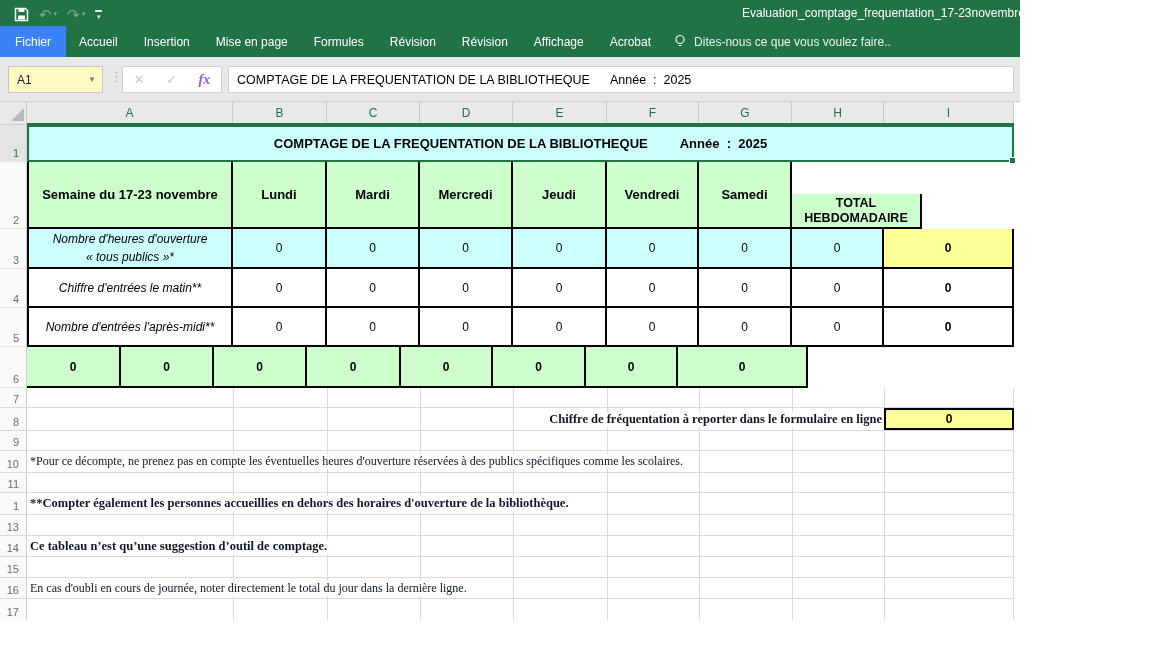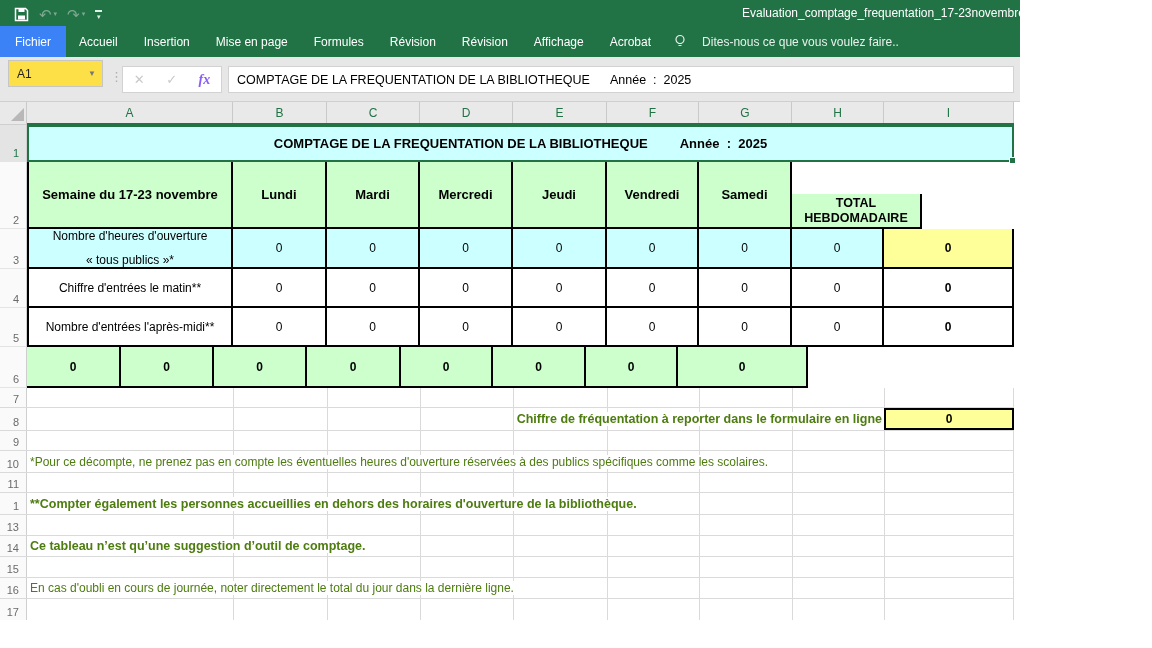--- a/index.html
+++ b/index.html
@@ -13,25 +13,25 @@
   .qat .btn { display:flex; align-items:center; gap:2px; cursor:pointer; }
   .undoredo { color:#7fa892; font-size:15px; line-height:15px; }
   .mini-caret { color:#7fa892; font-size:7px; }
   .qat-custom { display:flex; flex-direction:column; align-items:center; gap:1px; }
   .qat-custom .bar { width:7px; height:2px; background:#dff0e6; }
   .qat-custom .car { color:#dff0e6; font-size:7px; line-height:5px; }
   .doc-title { position:absolute; left:742px; top:6px; color:#ffffff; font-size:12px; white-space:nowrap; }
   .tabs { position:absolute; left:0; top:26px; height:31px; display:flex; align-items:center; }
   .tab { color:#ffffff; font-size:12px; padding:0 13px; height:31px; display:flex; align-items:center; cursor:pointer; white-space:nowrap; }
   .tab.file { background:#3b82f6; padding:0 15px; }
-  .tellme { display:flex; align-items:center; gap:16px; color:#e8f2ec; font-size:12px; padding:0 10px; height:31px; cursor:pointer; white-space:nowrap; }
+  .tellme { display:flex; align-items:center; gap:8px; color:#e8f2ec; font-size:12px; padding:0 10px; height:31px; cursor:pointer; white-space:nowrap; }
 
   
   .fbar { position:relative; width:1020px; height:45px; background:#e7e7e7; border-bottom:1px solid #cfcfcf; display:flex; align-items:center; }
-  .namebox { position:absolute; left:8px; top:3px; width:95px; height:27px; background:#fde047; border:1px solid #c6c6c6; display:flex; align-items:center; font-size:12px; color:#222; padding-left:8px; }
+  .namebox { position:absolute; left:8px; top:9px; width:95px; height:27px; background:#fef9c3; border:1px solid #c6c6c6; display:flex; align-items:center; font-size:12px; color:#222; padding-left:8px; }
   .namebox .dd { margin-left:auto; margin-right:6px; color:#777; font-size:8px; }
   .dots { position:absolute; left:110px; top:12px; color:#b0b0b0; font-size:13px; letter-spacing:0; }
   .fxbox { position:absolute; left:122px; top:9px; width:100px; height:27px; background:#fff; border:1px solid #d2d2d2; display:flex; align-items:center; justify-content:space-around; }
   .fx-x, .fx-check { color:#c9c9c9; font-size:13px; }
   .fx-fx { color:#8b5cf6; font-family:"Liberation Serif",serif; font-style:italic; font-size:14px; font-weight:bold; }
   .ffield { position:absolute; left:228px; top:9px; width:786px; height:27px; background:#fff; border:1px solid #d2d2d2; display:flex; align-items:center; padding-left:8px; font-size:12.5px; color:#000; white-space:pre; overflow:hidden; }
 
   
   .colheads { display:flex; width:1014px; height:23px; background:#e9e9e9; }
   .corner { width:27px; height:23px; border-right:1px solid #c9c9c9; border-bottom:1px solid #cfcfcf; position:relative; background:#e9e9e9; cursor:pointer; }
@@ -50,33 +50,33 @@
   .rh.sel { background:#e4e4e4; color:#217346; }
 
   .r1{height:37px}.r2{height:67px}.r3{height:40px}.r4{height:39px}.r5{height:39px}.r6{height:41px}
 
   
   .tc { border-right:2px solid #000; border-bottom:2px solid #000; display:flex; align-items:center; justify-content:center; text-align:center; font-size:12px; color:#000; background:#fff; cursor:cell; }
   .tc-first { border-left:2px solid #000; }
   .bg-cyan { background:#ccffff; } .bg-green { background:#ccffcc; } .bg-yellow { background:#ffff99; }
   .bold { font-weight:bold; }
   .hdr { font-weight:bold; font-size:13px; line-height:15px; }
-  .lbl { line-height:24px; white-space:pre-line; }
+  .lbl { line-height:18px; white-space:pre-line;font-style:italic; }
 
   .merged { width:987px; height:37px; background:#ccffff; border:2px solid #217346; display:flex; align-items:center; justify-content:center; font-weight:bold; font-size:13px; white-space:pre; position:relative; cursor:cell; }
   .handle { position:absolute; right:-4px; bottom:-4px; width:7px; height:7px; background:#217346; border:1px solid #fff; z-index:5; }
 
   
   .bottom { position:relative; width:1014px; height:232px; }
   .vline { position:absolute; top:0; bottom:0; width:1px; background:#dadada; z-index:0; }
   .brow { display:flex; position:relative; border-bottom:1px solid #dadada; }
   .h20{height:20px}.h21{height:21px}.h22{height:22px}.h23{height:23px}
   .brow .rh { border-bottom:none; height:100%; }
   .notecell { flex:1; display:flex; align-items:center; overflow:hidden; cursor:cell; }
-  .notetext { display:inline-block; background:#fff; position:relative; z-index:2; white-space:nowrap; font-size:12px; padding:0 4px 0 3px; color:#4d7c0f; }
+  .notetext { display:inline-block; background:#fff; position:relative; z-index:2; white-space:nowrap; font-size:12px; padding:0 4px 0 3px; color:#0f172a;font-family:Liberation Serif, serif; }
   .r8label { flex:1; display:flex; align-items:center; justify-content:flex-end; cursor:cell; }
   .r8label .notetext { font-weight:bold; font-size:12.5px; padding-right:2px; }
   .r8cell { width:130px; height:100%; background:#ffff99; border:2px solid #000; display:flex; align-items:center; justify-content:center; font-weight:bold; font-size:12px; position:relative; z-index:2; cursor:cell; }
 </style>
 </head>
 <body>
 
 <div class="window">
 
   <div class="greenbar">

